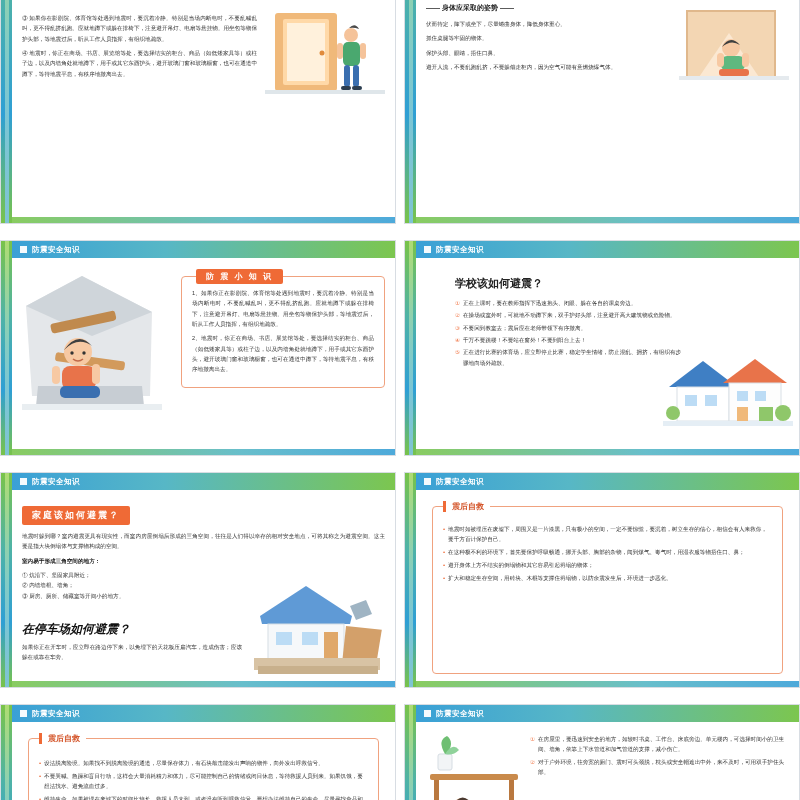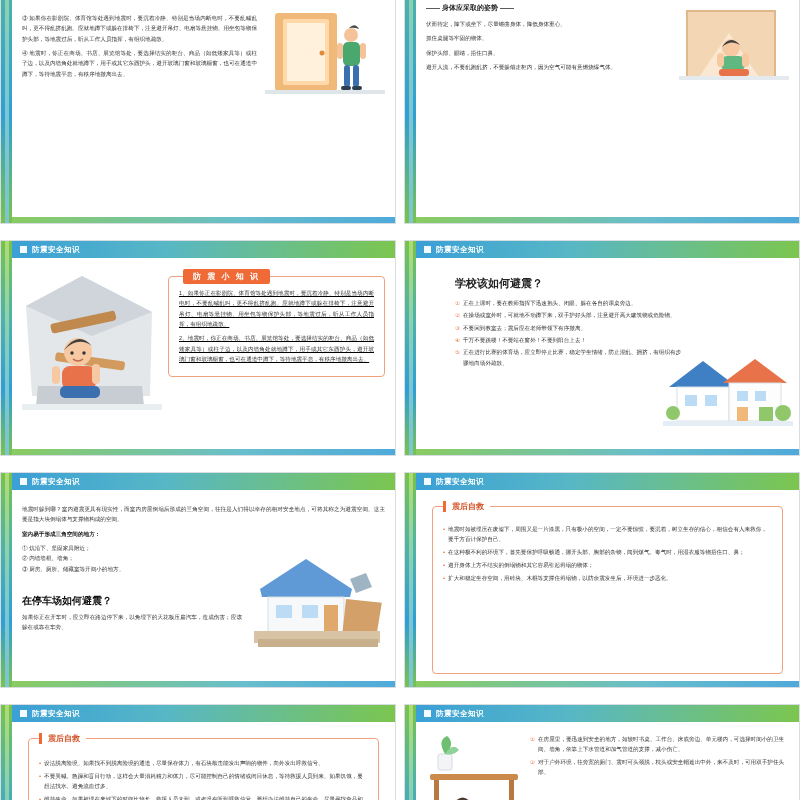--- a/index.html
+++ b/index.html
@@ -166,21 +166,21 @@
   </div>
 
   <div class="slide" style="margin-top:8px;">
     <div class="edge"></div>
     <div class="topbar">
       <span class="sq"></span>
       <span class="ttl">防震安全知识</span>
     </div>
     <div class="botbar"></div>
     <div class="body">
-      <div class="row" style="gap:6px;text-decoration:underline;">
+      <div class="row" style="gap:19px;">
         <div class="art" style="width:140px;">
           <svg width="140" height="170" viewBox="0 0 140 170">
             <path d="M4 40 L60 10 L130 46 L128 130 L10 130 Z" fill="#e4e7ea"></path>
             <path d="M4 40 L60 10 L130 46 L70 70 Z" fill="#cfd5da"></path>
             <path d="M16 120 L120 120 L122 140 L14 140 Z" fill="#c7cdd3"></path>
             <rect x="28" y="58" width="66" height="10" rx="3" transform="rotate(-12 28 58)" fill="#c08a4e"></rect>
             <rect x="34" y="86" width="70" height="9" rx="3" transform="rotate(8 34 86)" fill="#d29a5c"></rect>
 
             <circle cx="56" cy="86" r="14" fill="#f7c9a3"></circle>
             <path d="M42 84 q14 -20 28 -4 q-14 -10 -28 4z" fill="#3f3f3f"></path>
@@ -257,28 +257,31 @@
   </div>
 
   <div class="slide" style="margin-top:8px;">
     <div class="edge"></div>
     <div class="topbar">
       <span class="sq"></span>
       <span class="ttl">防震安全知识</span>
     </div>
     <div class="botbar"></div>
     <div class="body" style="padding-top:14px;">
+      <div style="margin-bottom:6px;">
+        <span class="h-orange">家庭该如何避震？</span>
+      </div>
       <p class="para">地震时躲到哪？室内避震更具有现实性，而室内房屋倒塌后形成的三角空间，往往是人们得以幸存的相对安全地点，可将其称之为避震空间。这主要是指大块倒塌体与支撑物构成的空间。</p>
       <p class="para b">室内易于形成三角空间的地方：</p>
       <div class="row">
         <div class="col">
           <p class="para" style="margin:0;">① 炕沿下、坚固家具附近；</p>
           <p class="para" style="margin:0;">② 内墙墙根、墙角；</p>
           <p class="para" style="margin:0 0 5px 0;">③ 厨房、厕所、储藏室等开间小的地方。</p>
-          <div style="font-size:10px;font-weight:bold;color:#111;margin:20px 0 4px 0;">在停车场如何避震？</div>
+          <div style="font-size:12px;font-weight:bold;color:#111;margin:20px 0 4px 0;font-style:italic;">在停车场如何避震？</div>
           <p class="para">如果你正在开车时，应立即在路边停下来，以免埋下的天花板压扁汽车，造成伤害；应该躲在或靠在车旁。</p>
         </div>
         <div class="art" style="width:135px;">
           <svg width="135" height="110" viewBox="0 0 135 110">
             <path d="M10 46 L56 16 L102 46 L100 54 L12 54 Z" fill="#5f9ad6"></path>
             <rect x="18" y="54" width="76" height="36" fill="#f6f8fa" stroke="#d6dde3"></rect>
             <rect x="26" y="62" width="16" height="13" fill="#bcdcf5"></rect>
             <rect x="52" y="62" width="16" height="13" fill="#bcdcf5"></rect>
             <rect x="74" y="62" width="14" height="28" fill="#e0a86a"></rect>
             <path d="M96 56 L132 56 L130 92 L96 92 Z" fill="#d3a06a" transform="rotate(6 96 56)"></path>

